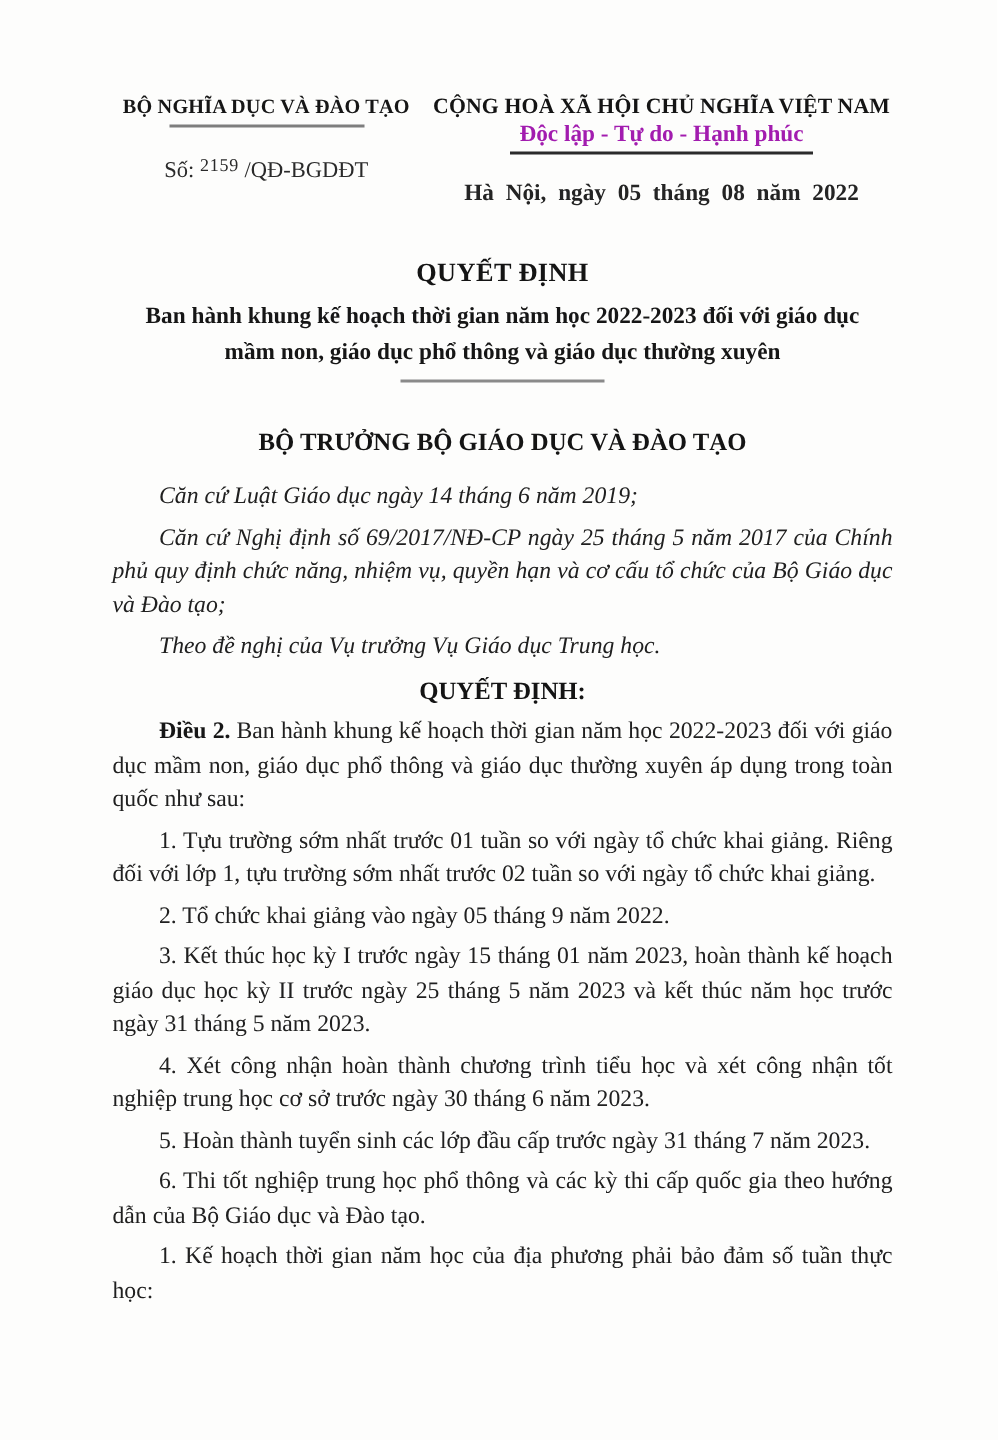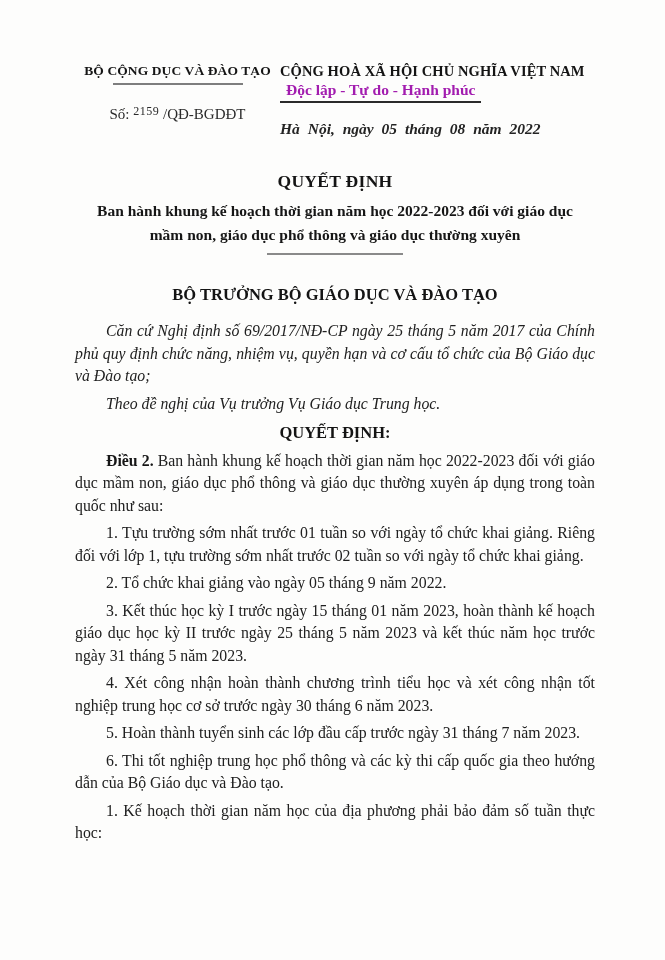--- a/index.html
+++ b/index.html
@@ -13,25 +13,25 @@
     padding:62px 70px 0 75px;
     overflow:hidden;
   }
   
   .hdr{display:flex;justify-content:space-between;align-items:flex-start;}
   .hdr-left{width:205px;text-align:center;flex:none;}
   .agency{font-weight:bold;font-size:13.5px;letter-spacing:.1px;color:#161616;line-height:17px;}
   .agency-rule{width:130px;height:2px;background:#7e7e7e;margin:4px auto 0;}
   .doc-number{margin-top:21px;font-size:15px;white-space:nowrap;color:#2a2a2a;}
   .doc-number .num{position:relative;top:-4px;font-size:12px;letter-spacing:.5px;}
-  .hdr-right{width:322px;text-align:left;flex:none;}
+  .hdr-right{width:322px;text-align:center;flex:none;}
   .national{font-weight:bold;font-size:14.5px;color:#141414;line-height:18px;letter-spacing:.1px;}
   .motto{display:inline-block;font-weight:bold;font-size:15.5px;color:#a21caf;
          border-bottom:2px solid #2b2b2b;padding:1px 6px 2px;line-height:18px;}
-  .place-date{margin-top:17px;font-style:italic;font-weight:bold;font-size:15.5px;
+  .place-date{margin-top:17px;font-weight:bold;font-size:15.5px;
               color:#242424;word-spacing:4px;}
   
   .title-block{margin-top:33px;text-align:center;}
   .doc-heading{margin:0;font-size:17.5px;font-weight:bold;color:#141414;letter-spacing:.3px;}
   .doc-subtitle{margin:7px auto 0;font-weight:bold;font-size:15.5px;line-height:23.5px;color:#161616;}
   .subtitle-rule{width:136px;height:2px;background:#8a8a8a;margin:7px auto 0;}
   .issuer{margin:30px 0 0;text-align:center;font-weight:bold;font-size:16.5px;color:#141414;}
   
   .doc-body{margin-top:15px;font-size:15.8px;line-height:22.5px;text-align:justify;color:#202020;}
   .doc-body p{margin:5px 0 0;text-indent:31px;}
@@ -40,21 +40,21 @@
           margin:7px 0 2px !important;color:#141414;}
   .lead{font-weight:bold;margin-right:4px;color:#161616;}
 </style>
 </head>
 <body>
 
 <div class="page">
 
   <div class="hdr">
     <div class="hdr-left">
-      <div class="agency">BỘ CỘNG DỤC VÀ ĐÀO TẠO</div>
+      <div class="agency">BỘ NGHĨA DỤC VÀ ĐÀO TẠO</div>
       <div class="agency-rule"></div>
       <div class="doc-number">
         <span>Số:</span>
         <span class="num">2159</span>
         <span>/QĐ-BGDĐT</span>
       </div>
     </div>
     <div class="hdr-right">
       <div class="national">CỘNG HOÀ XÃ HỘI CHỦ NGHĨA VIỆT NAM</div>
       <div class="motto">Độc lập - Tự do - Hạnh phúc</div>
@@ -67,20 +67,21 @@
     <div class="doc-subtitle">
       <div>Ban hành khung kế hoạch thời gian năm học 2022-2023 đối với giáo dục</div>
       <div>mầm non, giáo dục phổ thông và giáo dục thường xuyên</div>
     </div>
     <div class="subtitle-rule"></div>
   </div>
 
   <h2 class="issuer">BỘ TRƯỞNG BỘ GIÁO DỤC VÀ ĐÀO TẠO</h2>
 
   <div class="doc-body">
+    <p class="italic">Căn cứ Luật Giáo dục ngày 14 tháng 6 năm 2019;</p>
     <p class="italic">Căn cứ Nghị định số 69/2017/NĐ-CP ngày 25 tháng 5 năm 2017 của Chính phủ quy định chức năng, nhiệm vụ, quyền hạn và cơ cấu tổ chức của Bộ Giáo dục và Đào tạo;</p>
     <p class="italic">Theo đề nghị của Vụ trưởng Vụ Giáo dục Trung học.</p>
 
     <p class="decree">QUYẾT ĐỊNH:</p>
 
     <p><span class="lead">Điều 2.</span><span>Ban hành khung kế hoạch thời gian năm học 2022-2023 đối với giáo dục mầm non, giáo dục phổ thông và giáo dục thường xuyên áp dụng trong toàn quốc như sau:</span></p>
 
     <p>1. Tựu trường sớm nhất trước 01 tuần so với ngày tổ chức khai giảng. Riêng đối với lớp 1, tựu trường sớm nhất trước 02 tuần so với ngày tổ chức khai giảng.</p>
     <p>2. Tổ chức khai giảng vào ngày 05 tháng 9 năm 2022.</p>
     <p>3. Kết thúc học kỳ I trước ngày 15 tháng 01 năm 2023, hoàn thành kế hoạch giáo dục học kỳ II trước ngày 25 tháng 5 năm 2023 và kết thúc năm học trước ngày 31 tháng 5 năm 2023.</p>

